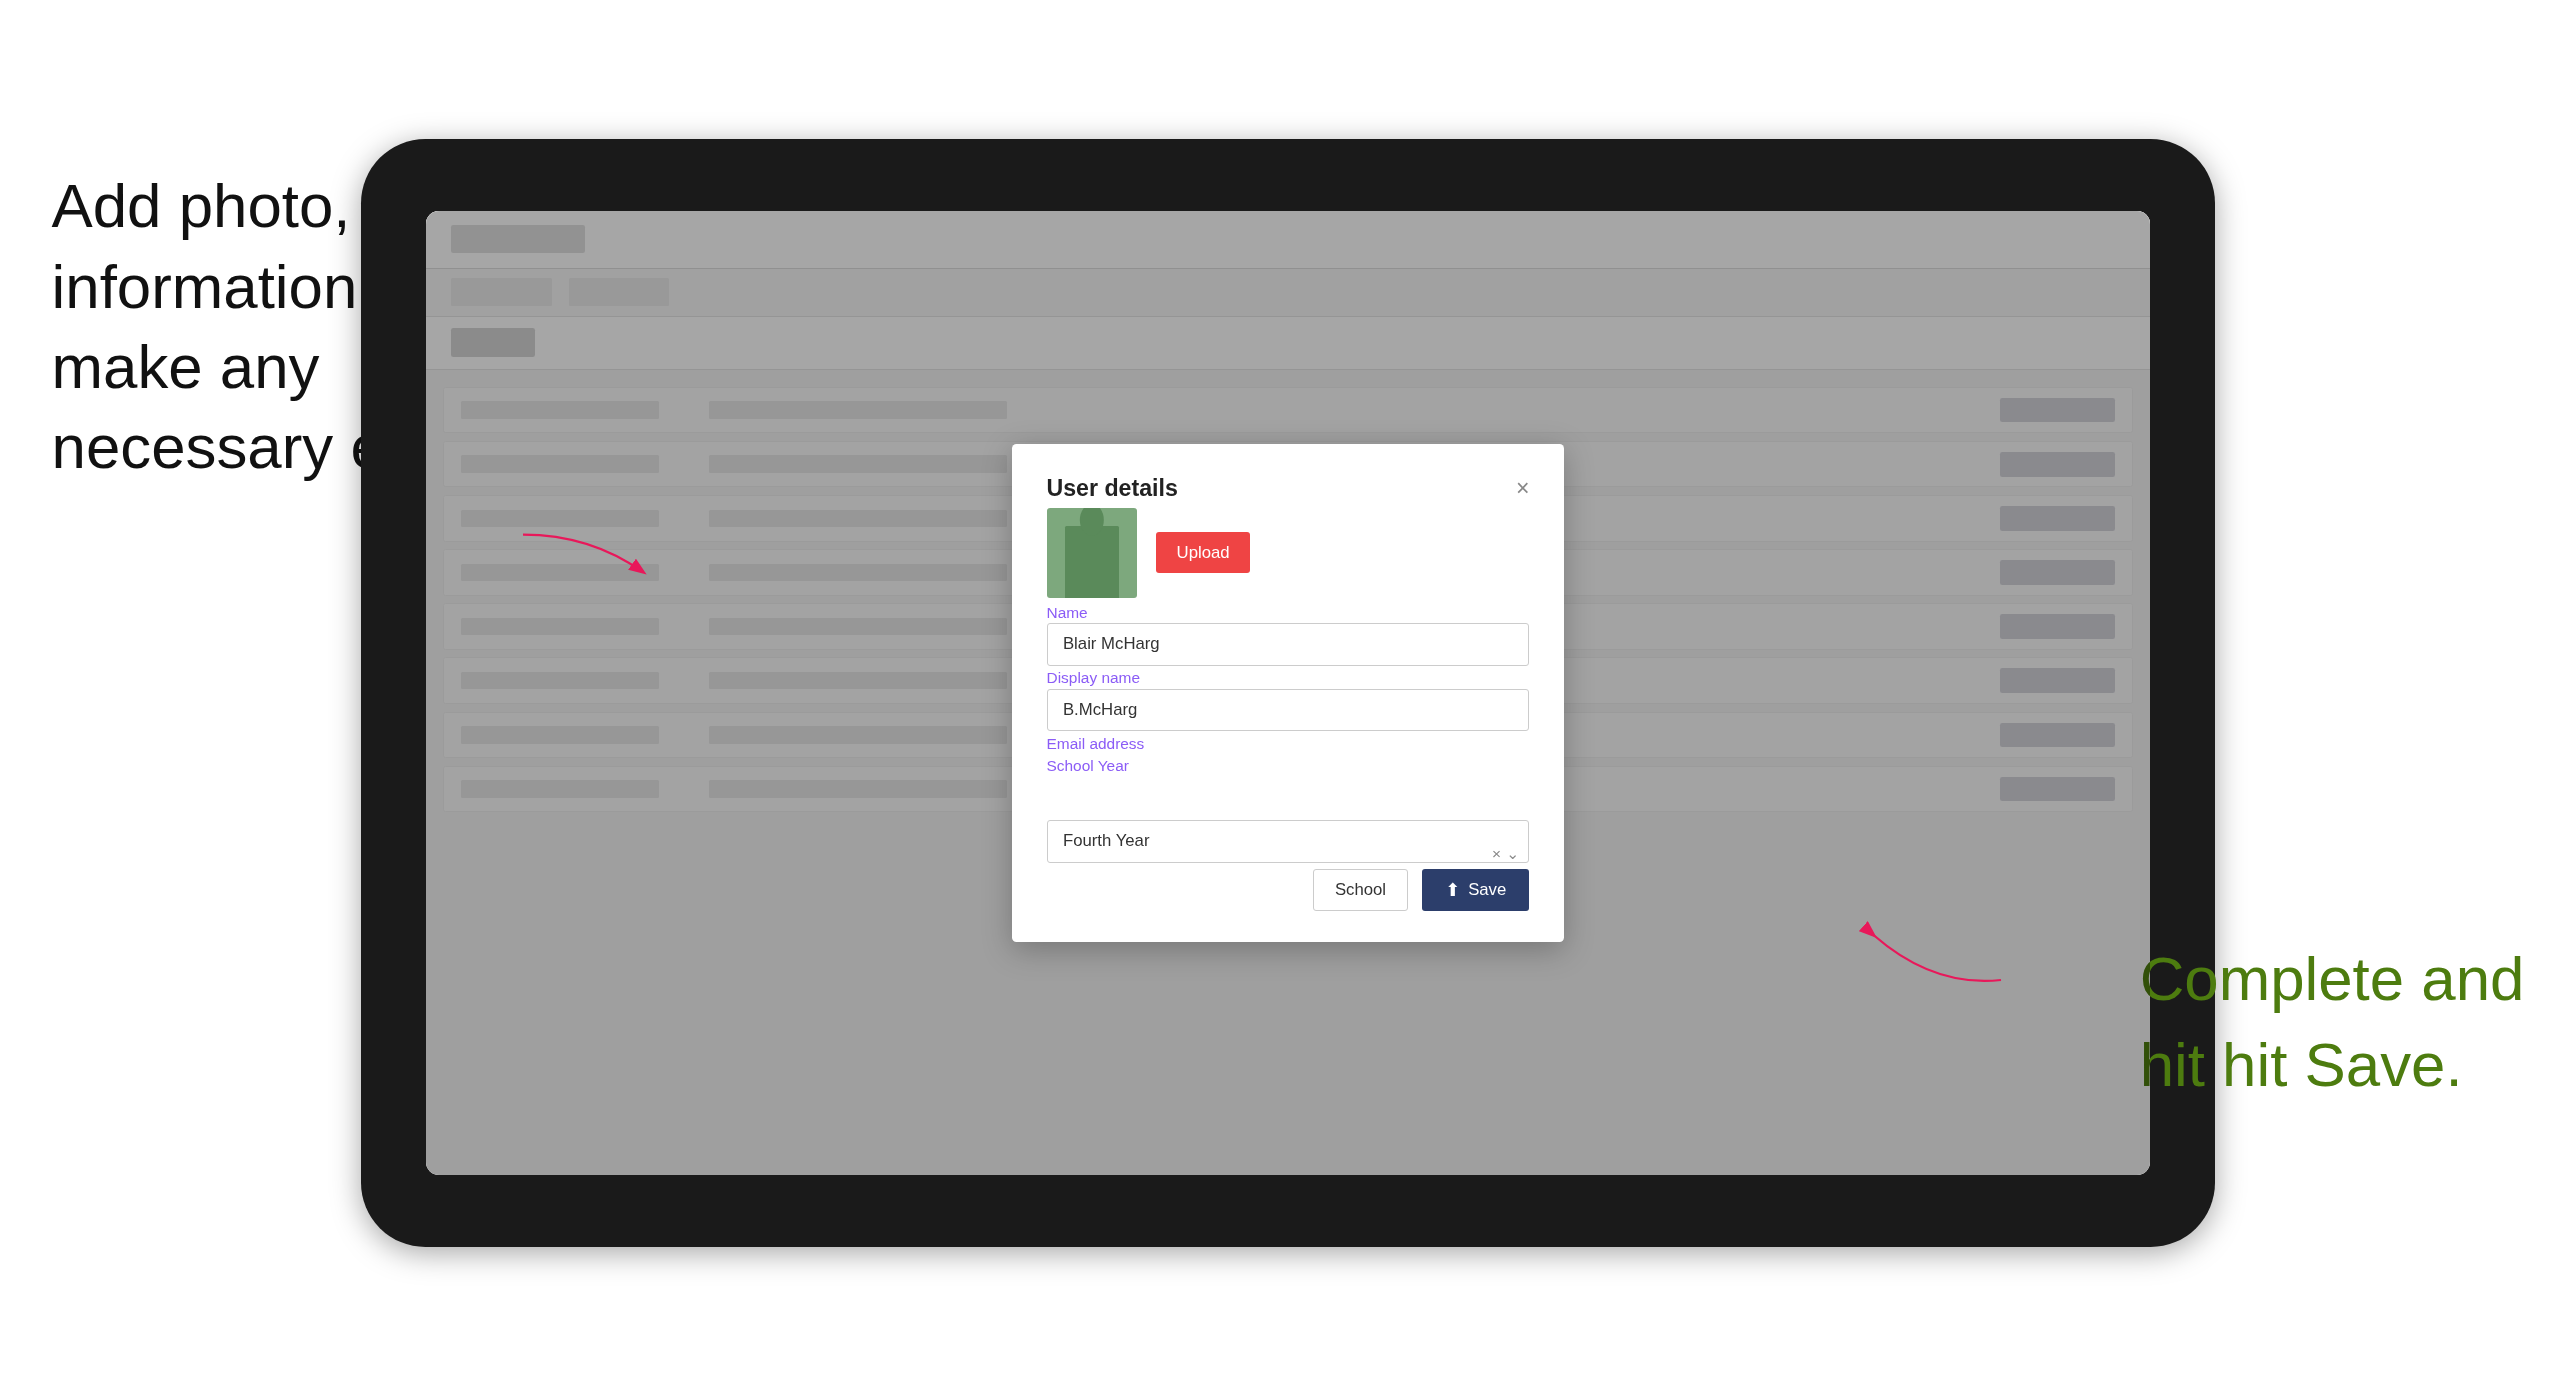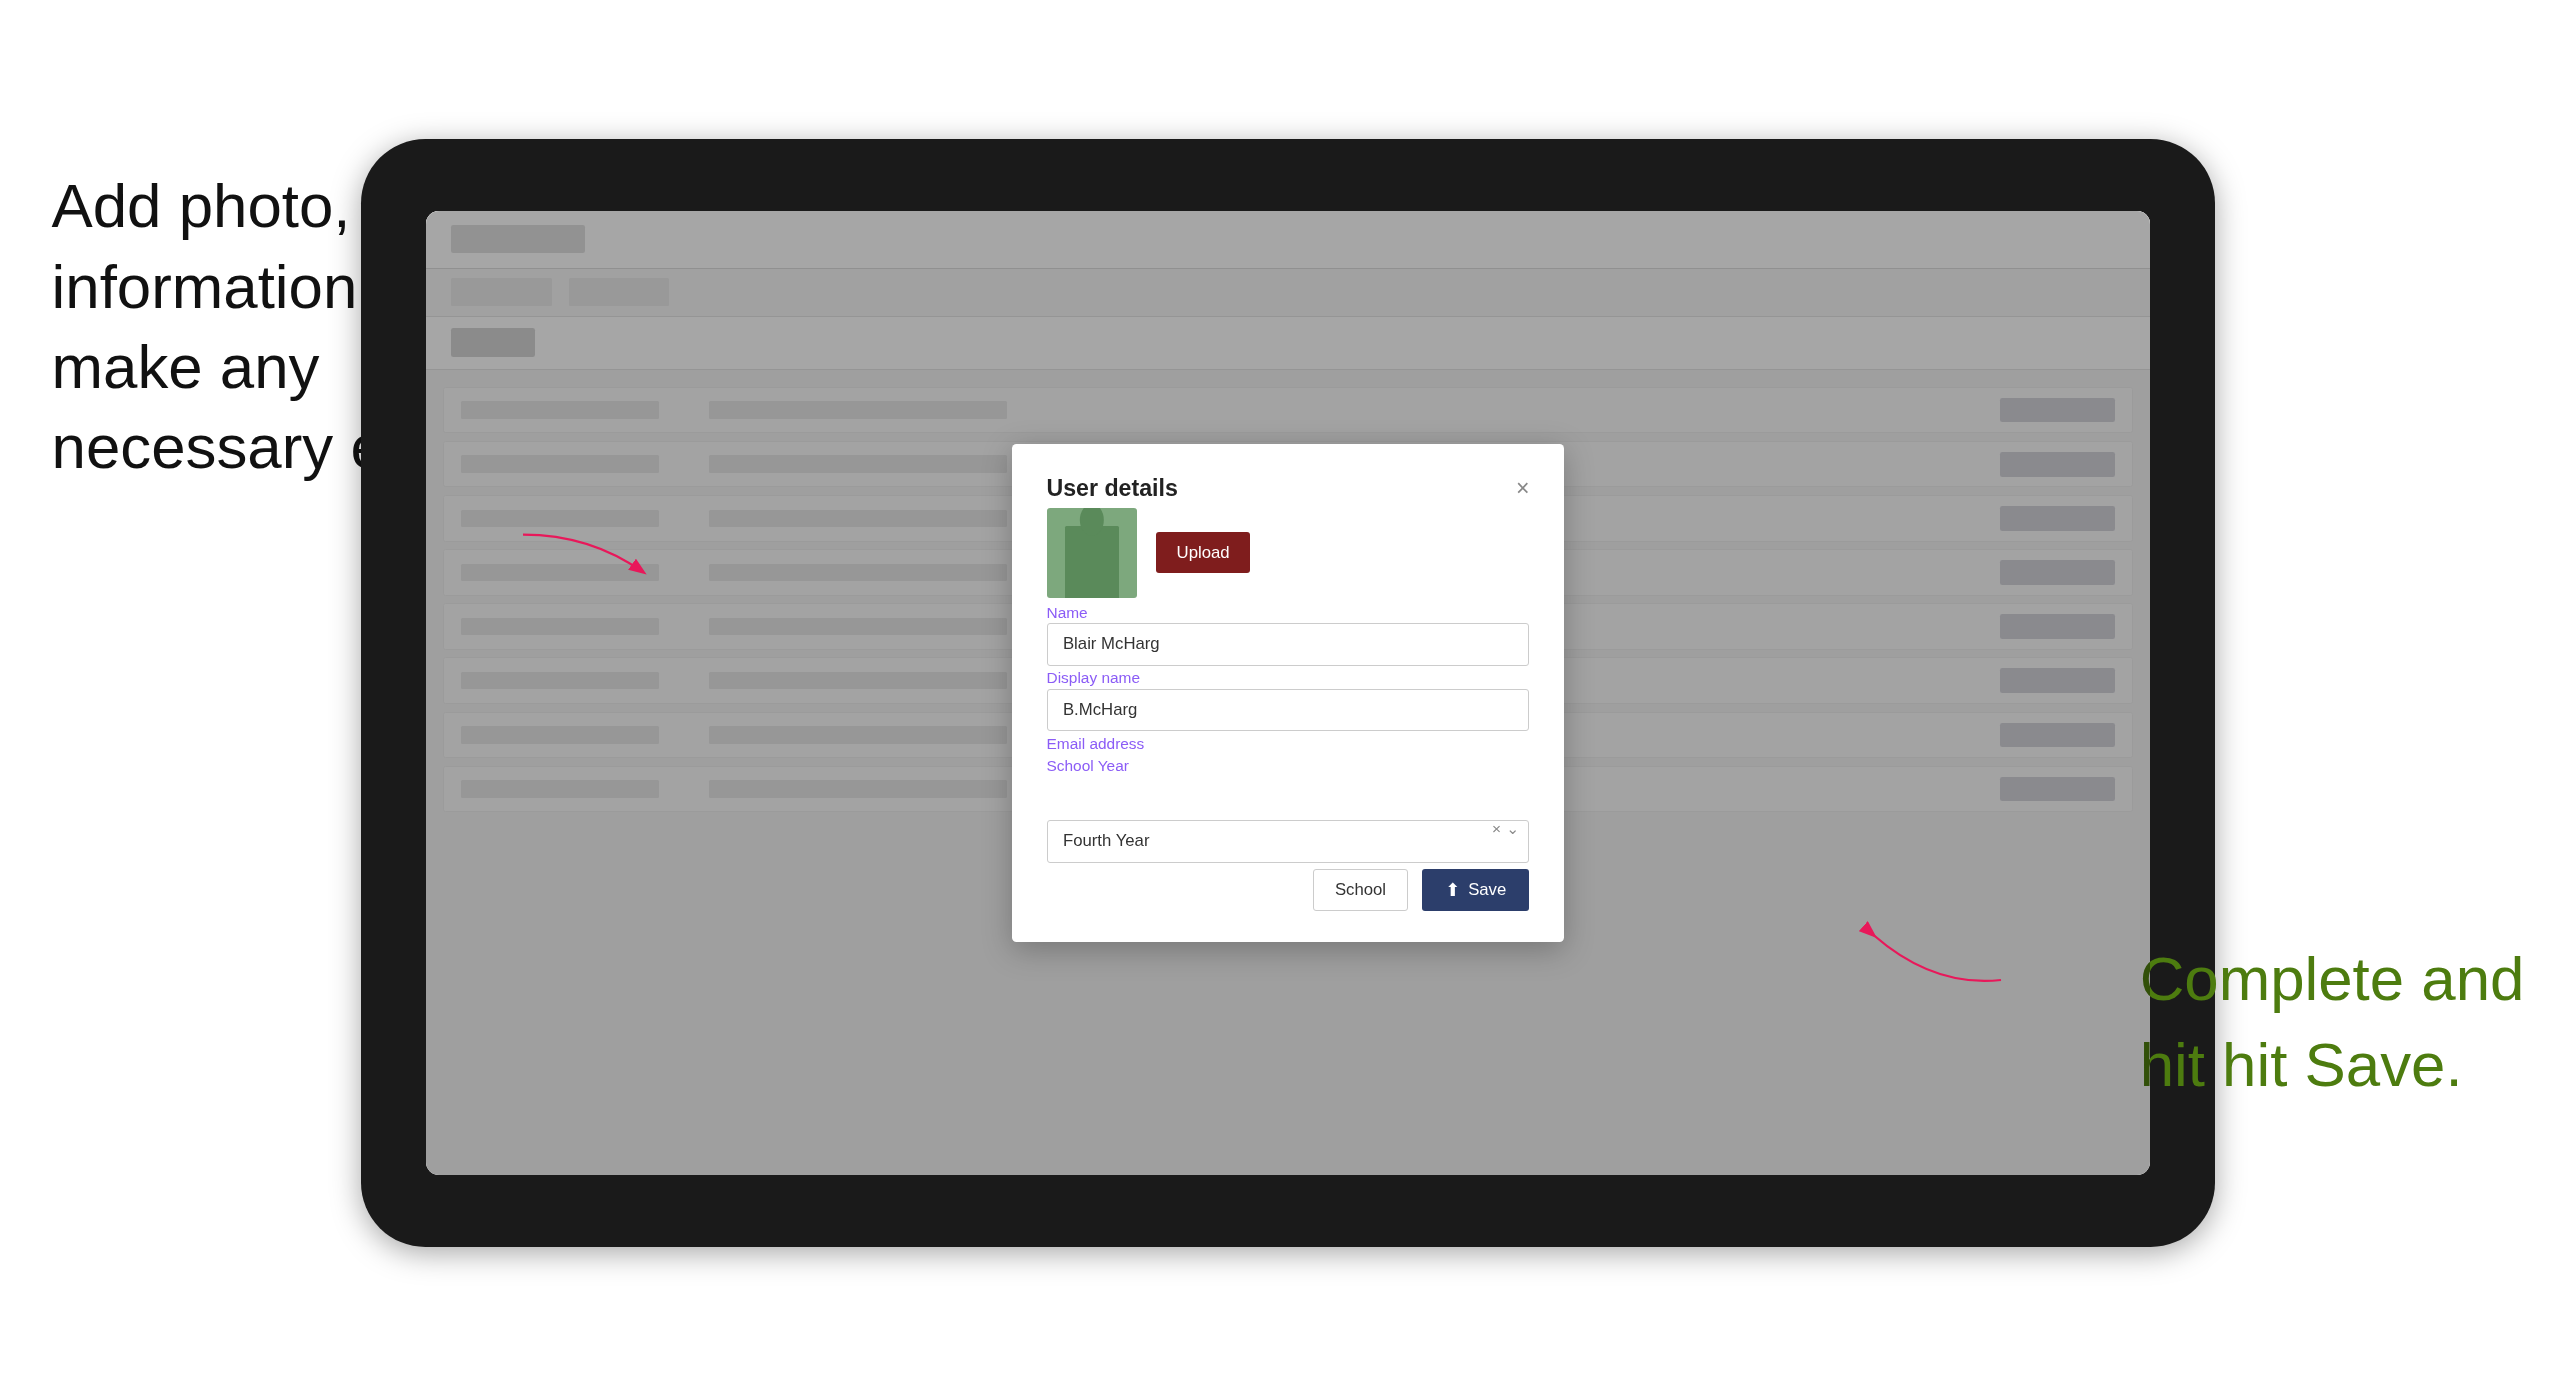--- a/index.html
+++ b/index.html
@@ -257,21 +257,21 @@
       top: -30%;
       left: 50%;
       transform: translateX(-50%);
       width: 45%;
       height: 45%;
       background: #5a8a5a;
       border-radius: 50%;
     }
 
     .modal-upload-btn {
-      background: #7f1d1d;
+      background: #ef4444;
       color: #fff;
       border: none;
       border-radius: 3px;
       padding: 0.4vw 0.8vw;
       font-size: 0.65vw;
       cursor: pointer;
       font-weight: 500;
     }
 
     .modal-field {
@@ -292,21 +292,21 @@
       padding: 0.4vw 0.6vw;
       font-size: 0.65vw;
       color: #333;
       background: #fff;
       outline: none;
     }
 
     .modal-select-wrap {
       position: relative;
       display: flex;
-      align-items: flex-start;
+      align-items: flex-end;
       margin-top: 45px;
     }
 
     .modal-select-input {
       width: 100%;
       border: 0.8px solid #ccc;
       border-radius: 3px;
       padding: 0.4vw 0.6vw;
       font-size: 0.65vw;
       color: #333;

